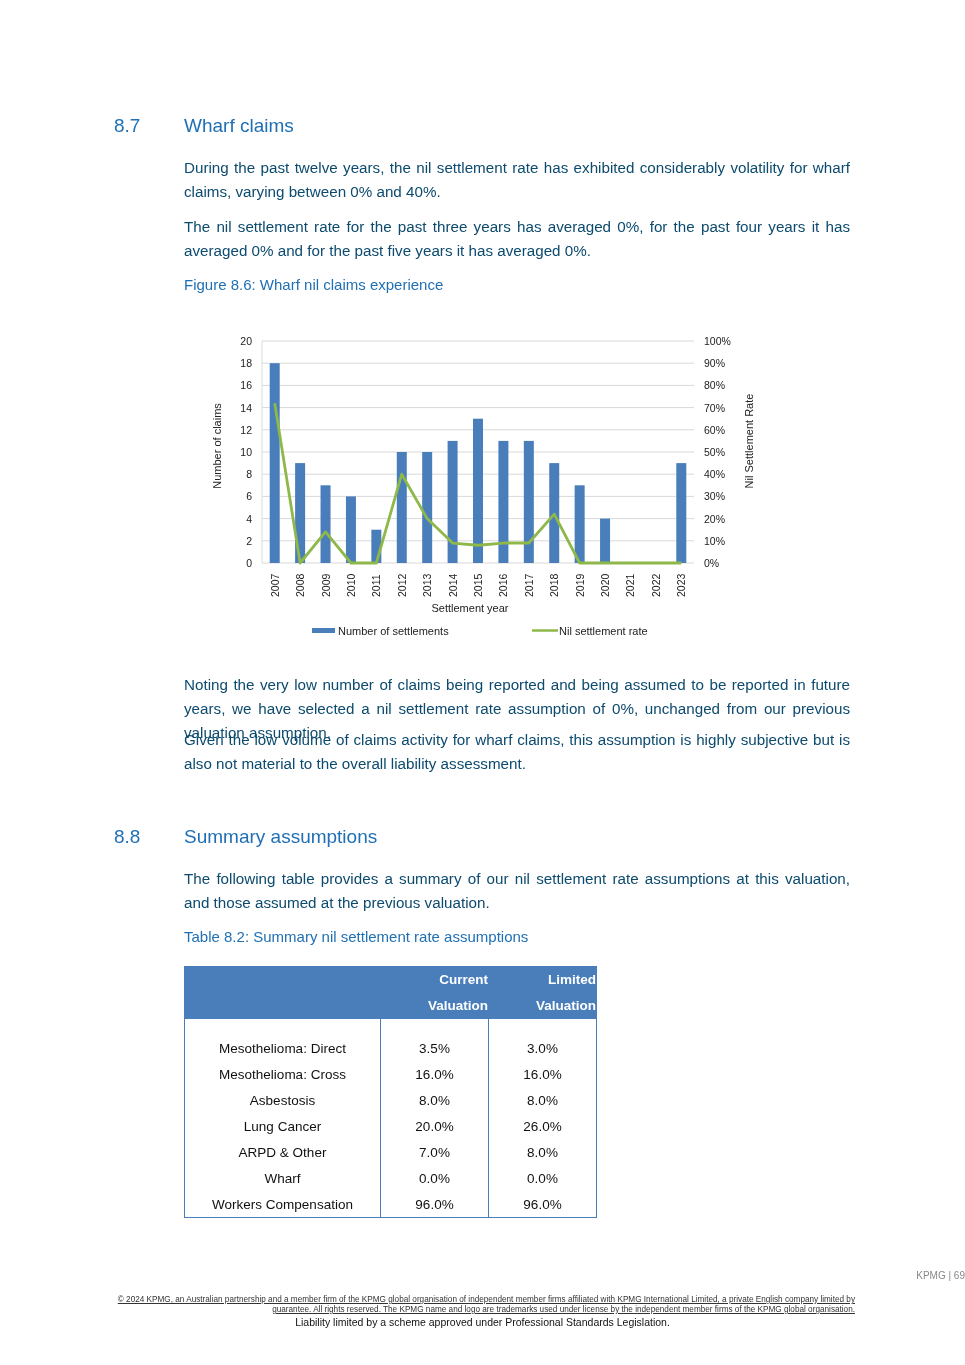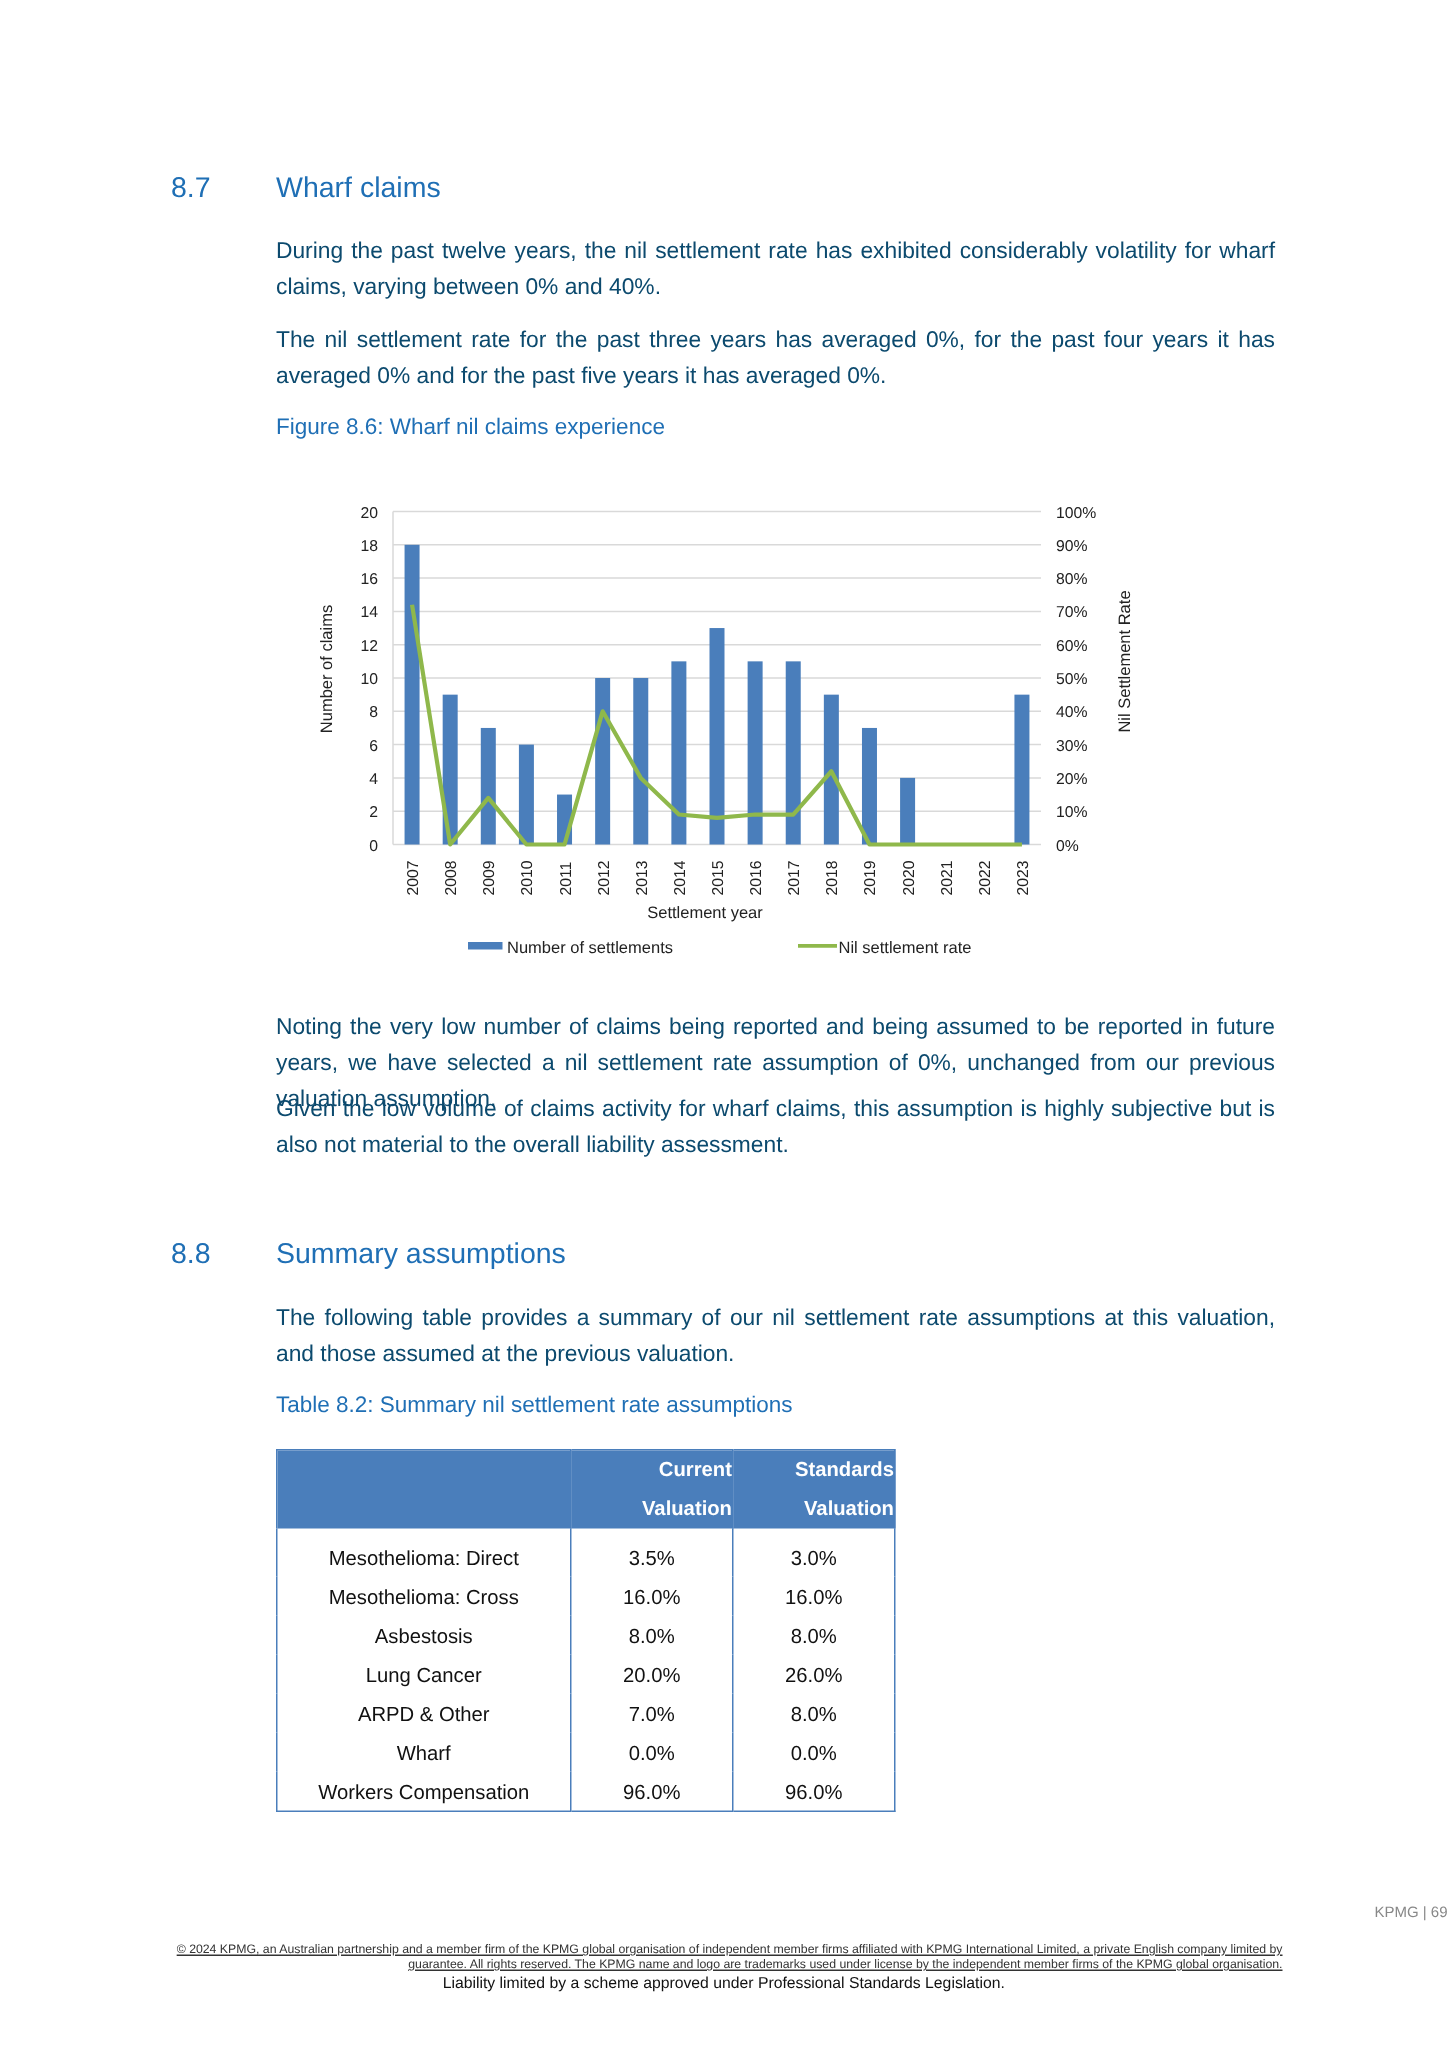--- a/index.html
+++ b/index.html
@@ -10,21 +10,21 @@
   .heading .title { position: absolute; left: 70px; white-space: nowrap; }
   .para { position: absolute; left: 184px; width: 666px; font-size: 15.2px; line-height: 24px; color: #0c4a6e; text-align: justify; margin: 0; }
   .caption { position: absolute; left: 184px; font-size: 15px; color: #1f6fb5; margin: 0; }
   .chart { position: absolute; left: 200px; top: 325px; }
   .tbl { position: absolute; left: 184px; top: 966px; border-collapse: collapse; font-size: 13.5px; border: 1px solid #4a7ebb; }
   .tbl th { background: #4a7ebb; color: #fff; font-weight: bold; height: 52px; padding: 0; line-height: 26px; text-align: right; }
   .tbl td { height: 26px; padding: 0; text-align: center; color: #111; }
   .tbl .c0 { width: 195px; }
   .tbl .c1 { width: 107px; border-left: 1px solid #4a7ebb; }
   .tbl .c2 { width: 107px; border-left: 1px solid #4a7ebb; }
-  .tbl tr.first td { padding-top: 6px; }
+  .tbl tr.first td { padding-top: 16px; }
   .footer-page { position: absolute; top: 1270px; left: 0; width: 965px; text-align: right; font-size: 10px; color: #888; }
   .footer-copy { position: absolute; top: 1295px; left: 110px; width: 745px; text-align: right; font-size: 8.2px; line-height: 10px; color: #333; text-decoration: underline; }
   .footer-liab { position: absolute; top: 1316px; left: 0; width: 965px; text-align: center; font-size: 10.5px; color: #111; }
 </style>
 </head>
 <body>
 
 <div class="page">
 
   <h2 class="heading" style="top:115px;">
@@ -124,21 +124,21 @@
 
   <p class="para" style="top:867px;">The following table provides a summary of our nil settlement rate assumptions at this valuation, and those assumed at the previous valuation.</p>
 
   <p class="caption" style="top:928px;">Table 8.2: Summary nil settlement rate assumptions</p>
 
   <table class="tbl">
     <thead>
       <tr>
         <th class="c0"></th>
         <th class="c1"><span>Current</span><br><span>Valuation</span></th>
-        <th class="c2"><span>Standards</span><br><span>Valuation</span></th>
+        <th class="c2"><span>Limited</span><br><span>Valuation</span></th>
       </tr>
     </thead>
     <tbody id="tbody">
         <tr class="first">
           <td class="c0">Mesothelioma: Direct</td>
           <td class="c1">3.5%</td>
           <td class="c2">3.0%</td>
         </tr>
         <tr>
           <td class="c0">Mesothelioma: Cross</td>

